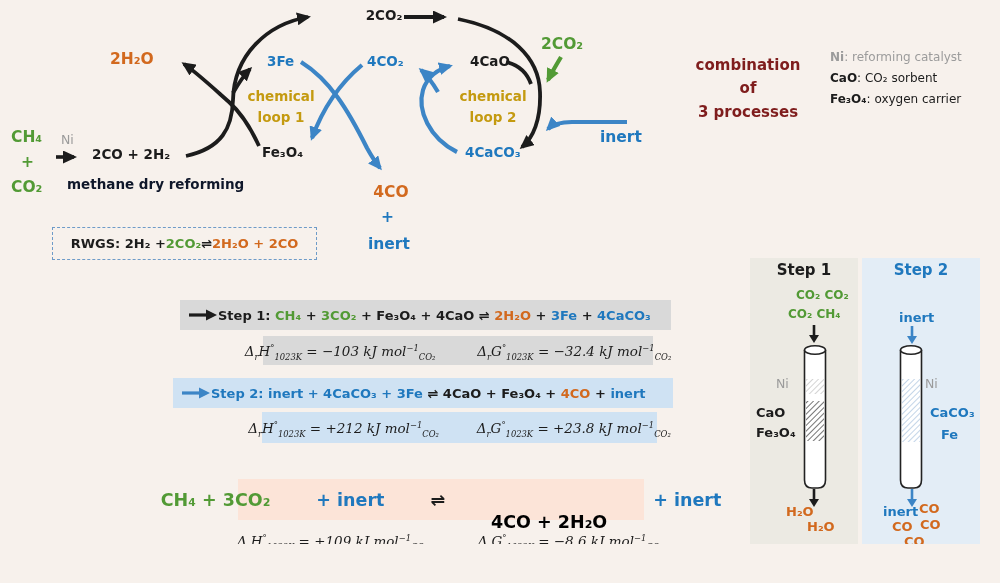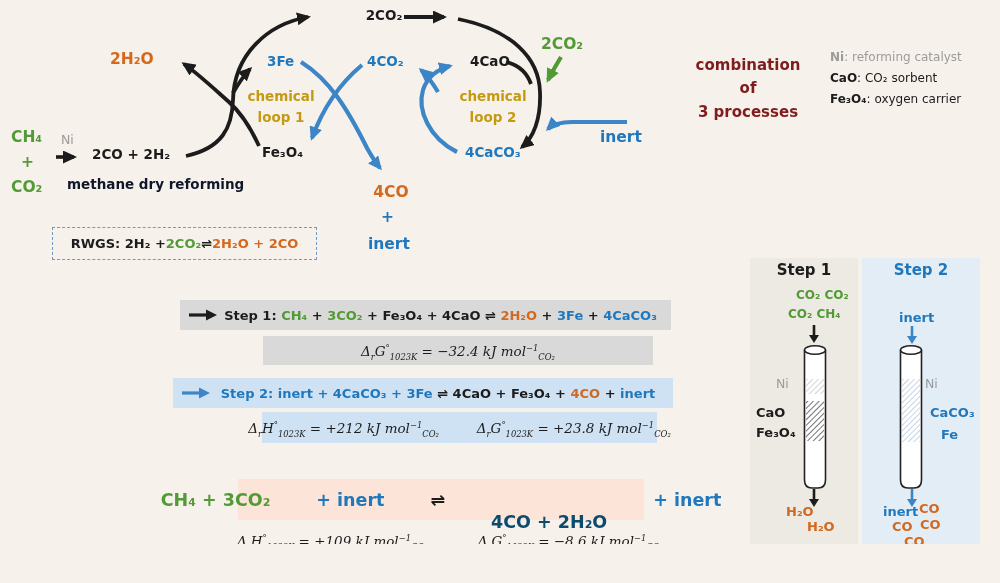--- a/index.html
+++ b/index.html
@@ -7,21 +7,21 @@
          font-family:"DejaVu Sans","Liberation Sans",sans-serif;color:#1c1c1c;}
   .abs{position:absolute;}
   svg.layer{position:absolute;left:0;top:0;pointer-events:none;}
   .lbl{position:absolute;font-weight:700;font-size:13.5px;white-space:nowrap;line-height:1.15;}
   .lbl.big{font-size:15.5px;}
   .center{text-align:center;}
   .loopname{position:absolute;font-weight:700;font-size:13.5px;text-align:center;line-height:1.55;}
   .rwgs{position:absolute;left:52px;top:227px;width:263px;height:31px;border:1px dashed #6e9bc8;
         display:flex;align-items:center;justify-content:center;font-size:13px;font-weight:600;}
   .eqrow{position:absolute;display:flex;align-items:center;font-size:13px;font-weight:600;}
-  .eqrow .eqtext{flex:1;text-align:center;white-space:nowrap;}
+  .eqrow .eqtext{flex:1;white-space:nowrap;}
   .thermo{position:absolute;display:flex;align-items:center;justify-content:center;gap:46px;}
   .formula{font-family:"DejaVu Serif","Liberation Serif",serif;font-style:italic;font-size:13.5px;
            color:#1c1c1c;white-space:nowrap;}
   .formula sub,.formula sup{font-size:0.62em;}
   .legend-items{position:absolute;left:830px;top:47px;font-size:12px;line-height:21px;white-space:nowrap;}
   .legend-items b{font-weight:700;}
   .muted{color:#9b9b9b;}
   .panel{position:absolute;top:258px;height:298px;}
   .panel .ptitle{position:absolute;left:0;right:0;top:3px;text-align:center;font-weight:700;font-size:15px;}
   .plbl{position:absolute;font-weight:700;font-size:13px;white-space:nowrap;}
@@ -119,40 +119,41 @@
   </div>
 
   <div class="eqrow" style="left:180px;top:300px;width:475px;height:30px;background:#d9d9d9;padding:0 8px;">
     <svg width="30" height="14">
       <line x1="1" y1="7" x2="19" y2="7" stroke-width="3.2" stroke="#1c1c1c"></line>
       <path d="M18,1.5 L29,7 L18,12.5 z" fill="#1c1c1c"></path>
     </svg>
     <div class="eqtext"><span style="color: rgb(28, 28, 28);">Step 1: </span><span style="color: rgb(82, 154, 53);">CH₄</span><span style="color: rgb(28, 28, 28);"> + </span><span style="color: rgb(82, 154, 53);">3CO₂</span><span style="color: rgb(28, 28, 28);"> + Fe₃O₄ + 4CaO ⇌ </span><span style="color: rgb(210, 105, 30);">2H₂O</span><span style="color: rgb(28, 28, 28);"> + </span><span style="color: rgb(31, 120, 190);">3Fe</span><span style="color: rgb(28, 28, 28);"> + </span><span style="color: rgb(31, 120, 190);">4CaCO₃</span></div>
   </div>
   <div class="thermo" style="left:263px;top:336px;width:390px;height:29px;background:#d9d9d9;gap:42px;">
+    <span class="formula"><span>Δ</span><sub>r</sub><span>H</span><sup>°</sup><sub>1023K</sub><span> = −103 kJ mol</span><sup>−1</sup><sub>CO₂</sub></span>
     <span class="formula"><span>Δ</span><sub>r</sub><span>G</span><sup>°</sup><sub>1023K</sub><span> = −32.4 kJ mol</span><sup>−1</sup><sub>CO₂</sub></span>
   </div>
 
   <div class="eqrow" style="left:173px;top:378px;width:484px;height:30px;background:#cfe2f3;padding:0 8px;">
     <svg width="30" height="14">
       <line x1="1" y1="7" x2="19" y2="7" stroke-width="3.2" stroke="#3c85c6"></line>
       <path d="M18,1.5 L29,7 L18,12.5 z" fill="#3c85c6"></path>
     </svg>
     <div class="eqtext"><span style="color: rgb(31, 120, 190);">Step 2: inert + 4CaCO₃ + 3Fe</span><span style="color: rgb(28, 28, 28);"> ⇌ </span><span style="color: rgb(28, 28, 28);">4CaO + Fe₃O₄ + </span><span style="color: rgb(210, 105, 30);">4CO</span><span style="color: rgb(28, 28, 28);"> + </span><span style="color: rgb(31, 120, 190);">inert</span></div>
   </div>
   <div class="thermo" style="left:262px;top:412px;width:395px;height:31px;background:#cfe2f3;gap:38px;">
     <span class="formula"><span>Δ</span><sub>r</sub><span>H</span><sup>°</sup><sub>1023K</sub><span> = +212 kJ mol</span><sup>−1</sup><sub>CO₂</sub></span>
     <span class="formula"><span>Δ</span><sub>r</sub><span>G</span><sup>°</sup><sub>1023K</sub><span> = +23.8 kJ mol</span><sup>−1</sup><sub>CO₂</sub></span>
   </div>
 
   <div class="thermo" style="left:238px;top:479px;width:406px;height:41px;background:#fce4d8;font-size:17.5px;font-weight:600;white-space:nowrap;">
       <span style="color: rgb(82, 154, 53);">CH₄ + 3CO₂</span>
       <span style="color: rgb(31, 120, 190);"> + inert </span>
       <span style="color: rgb(28, 28, 28);">⇌ </span>
-      <span style="color: #0c4a6e; margin-top: 44px;">4CO + 2H₂O</span>
+      <span style="color: #000000; margin-top: 44px;">4CO + 2H₂O</span>
       <span style="color: rgb(31, 120, 190);"> + inert</span>
     </div>
   <div class="thermo" style="left:240px;top:496px;width:420px;height:26px;gap:50px;margin-top:32px;">
     <span class="formula"><span>Δ</span><sub>r</sub><span>H</span><sup>°</sup><sub>1023K</sub><span> = +109 kJ mol</span><sup>−1</sup><sub>CO₂</sub></span>
     <span class="formula"><span>Δ</span><sub>r</sub><span>G</span><sup>°</sup><sub>1023K</sub><span> = −8.6 kJ mol</span><sup>−1</sup><sub>CO₂</sub></span>
   </div>
 
   <div class="panel" style="left:750px;width:108px;background:#eceae3;">
     <div class="ptitle" style="color: rgb(28, 28, 28);">Step 1</div>
     <div class="plbl gas" style="left: 46px; top: 30px; color: rgb(82, 154, 53);">CO₂  CO₂</div>

